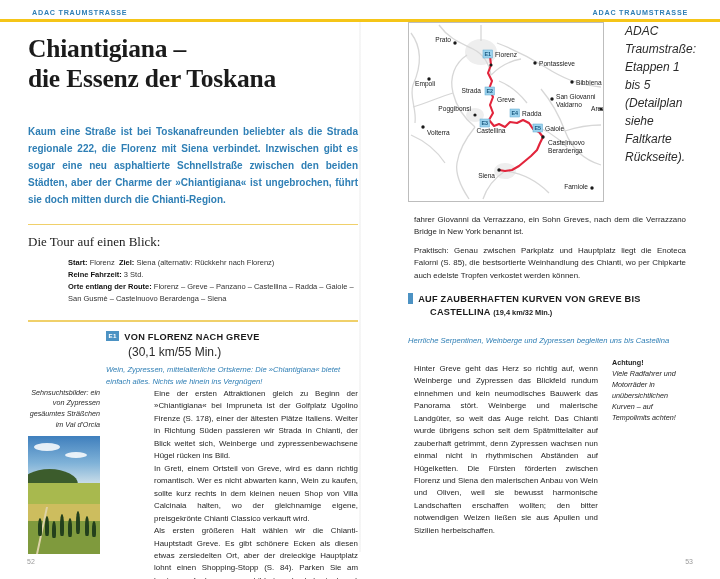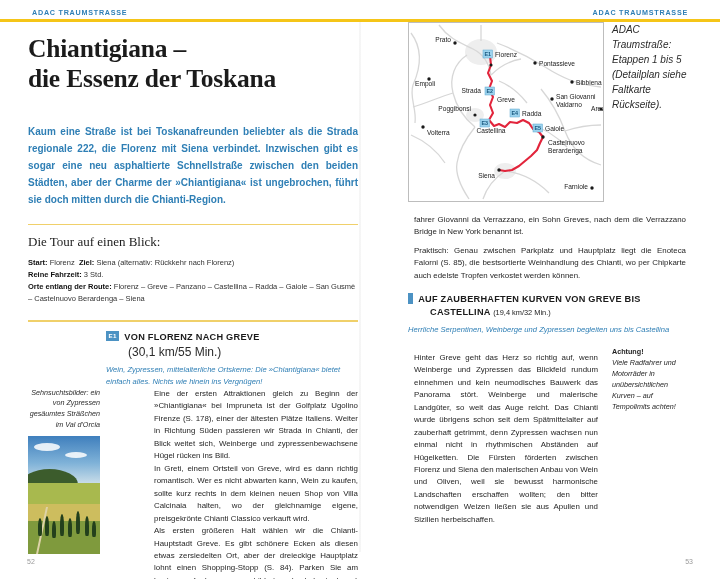--- a/index.html
+++ b/index.html
@@ -45,21 +45,21 @@
     line-height: 1.72; text-align: justify;
   }
   .hr-y {
     height: 1.2px; background: #f0d06a; margin: 15px 0 9px 0;
   }
   h2.subhead {
     font-family: "Liberation Serif", serif;
     font-size: 13px; color: #1b1b1b; font-weight: normal;
     margin-bottom: 7px;
   }
-  .facts { font-size: 7.5px; color: #333; line-height: 1.62; }
+  .facts { font-size: 7.5px; color: #333; line-height: 1.62; margin-left: 40px; }
   .facts b { color: #111; }
 
   
   .stage { display: flex; margin-top: 7px; }
   .stage-left { width: 78px; flex: 0 0 78px; }
   .stage-body { flex: 1; }
   .badge {
     display: inline-block; background: #4c92c3; color: #fff;
     font-size: 6.2px; font-weight: bold; letter-spacing: .3px;
     padding: 1.4px 2.6px 1.2px 2.6px; vertical-align: 2px;
@@ -133,40 +133,40 @@
   .right-col { position: absolute; left: 408px; top: 22px; width: 284px; }
 
   .map-wrap { display: flex; align-items: flex-start; }
   .map {
     width: 196px; height: 180px; flex: 0 0 196px;
     border: 1px solid #bdbdbd; background: #ffffff; position: relative;
     overflow: hidden;
   }
   .map svg { display: block; }
   .map-caption {
-    font-size: 10px; font-style: italic; color: #2b2b2b;
-    line-height: 1.5; padding-left: 8px; width: 88px;
+    font-size: 12px; font-style: italic; color: #2b2b2b;
+    line-height: 1.5; padding-left: 8px; width: 88px; margin-left: 13px;
   }
 
   .rtext {
     font-size: 7.9px; color: #1f1f1f; line-height: 1.58;
     text-align: justify; margin-top: 12px;
   }
   .rtext p { margin: 6px; }
 
   .stage2 { margin-top: 11px; }
   .stage2 .stage-title2 {
     font-size: 9.2px; font-weight: bold; color: #1b1b1b;
     letter-spacing: .25px; line-height: 1.35; padding-left: 22px;
     text-indent: -22px;
   }
-  .stage2 .dur { font-size: 7.4px; font-weight: normal; letter-spacing: 0; }
+  .stage2 .dur { font-size: 7.4px; font-weight: bold; letter-spacing: 0; }
   .stage2 .stage-italic2 {
     font-size: 7.6px; font-style: italic; color: #2f7fb5;
-    line-height: 1.58; margin-top: 5px;
+    line-height: 1.58; margin-top: 16px;
   }
 
   .lower-wrap { display: flex; margin-top: 10px; }
   .lower-text { width: 196px; flex: 0 0 196px; }
   .note {
     padding-left: 8px; width: 88px;
     font-size: 7.2px; font-style: italic; color: #1f1f1f; line-height: 1.55;
   }
   .note b { font-style: normal; }
 

